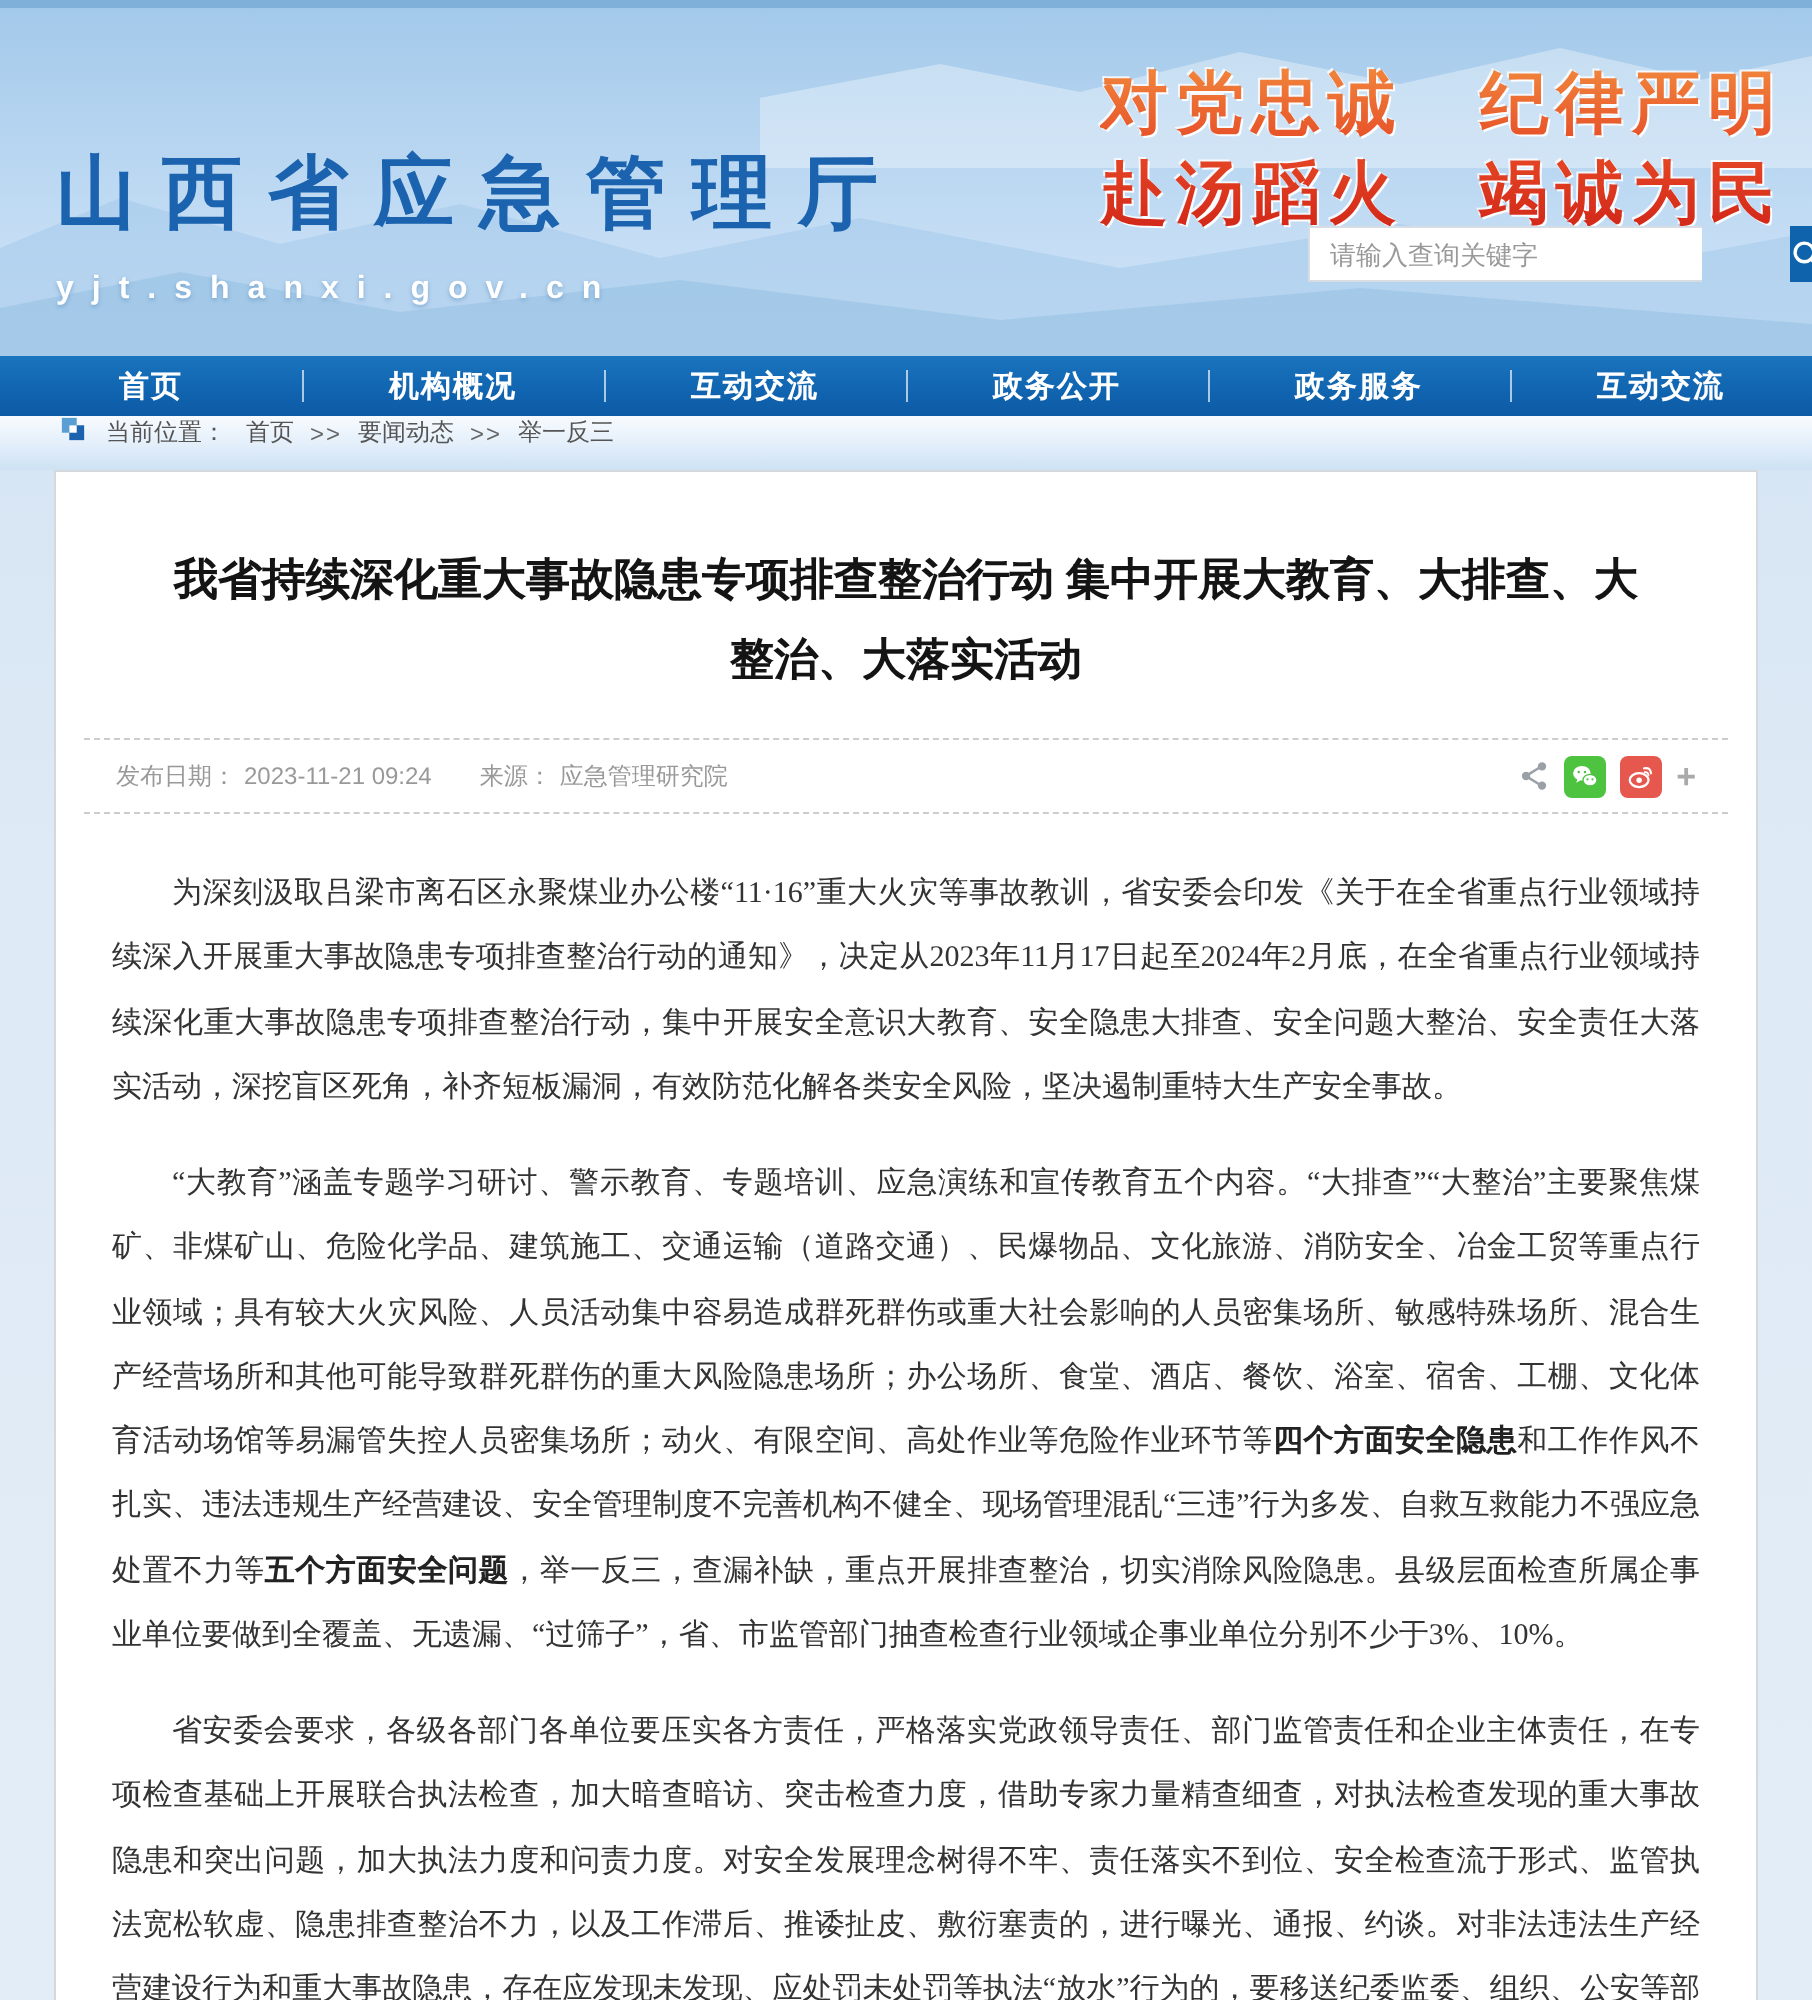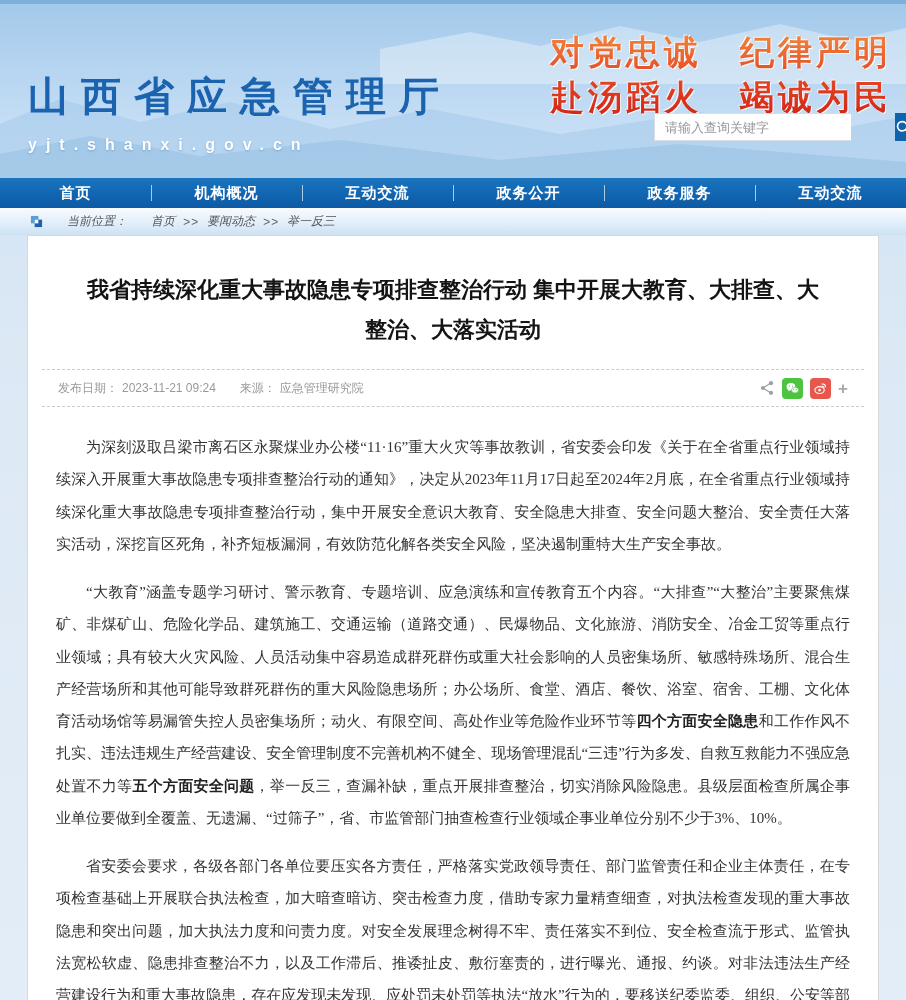--- a/index.html
+++ b/index.html
@@ -61,23 +61,23 @@
   .nav-item {
     flex:1; position:relative; display:flex; align-items:center; justify-content:center;
     color:#fff; font-size:15px; font-weight:bold; cursor:pointer; letter-spacing:1px;
   }
   .nav-item + .nav-item::before {
     content:""; position:absolute; left:0; top:7px; width:1px; height:16px;
     background:rgba(255,255,255,.65);
   }
   
   .breadcrumb-bar {
-    height:27px; display:flex; align-items:center; gap:24px; padding-left:30px;
+    height:27px; display:flex; align-items:flex-start; gap:10px; padding-left:30px;
     background:linear-gradient(180deg,#f8fbfe 0%,#e2eefa 55%,#cde2f3 100%);
-    font-size:12px; color:#555;font-style:italic;
+    font-size:12px; color:#555;
   }
   .bc-sep { margin:0 2px; color:#666; letter-spacing:1px; }
   .bc-link { cursor:pointer; color:#555; }
   
   .card {
     margin:0 27px; background:#fff; border:1px solid #d5d9dd;
     min-height:760px; padding:0 14px 40px;
   }
   .article-title {
     padding:34px 34px 0; text-align:center;

